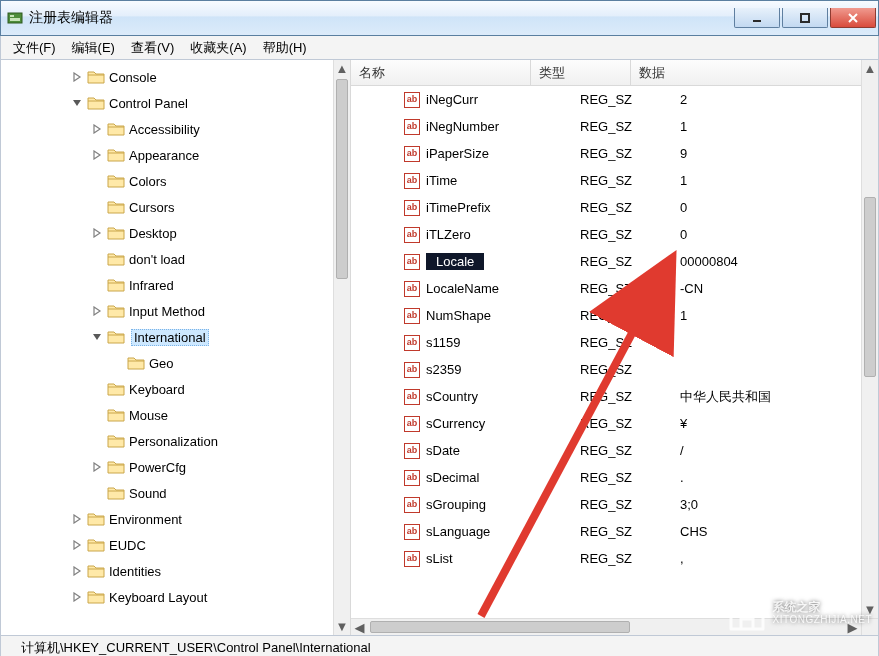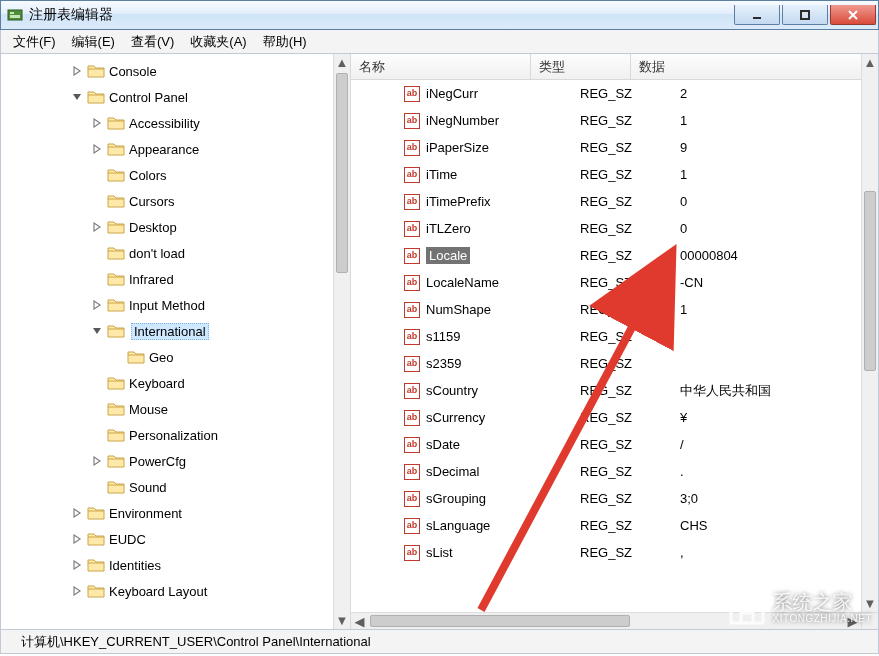--- a/index.html
+++ b/index.html
@@ -1,20 +1,20 @@
 <!DOCTYPE html>
 <html><head>
 <meta charset="utf-8">
 <style>
   * { box-sizing: border-box; font-family: "Microsoft YaHei", "Segoe UI", Tahoma, sans-serif; font-size: 13px; }
   body { margin: 0; padding: 0; width: 879px; height: 656px; background: #fff; overflow: hidden; }
 
   
   .titlebar {
-    height: 30px;
+    height: 36px;
     background: linear-gradient(to bottom, #f7fbff 0%, #e3eefb 45%, #cfe4f8 46%, #dcebfa 100%);
     border: 1px solid #5a7fa0;
     display: flex; align-items: center; padding: 0 2px 0 6px;
   }
   .titlebar .app-icon { width: 16px; height: 16px; margin-right: 6px; }
   .titlebar .title { flex: 1; color: #000; font-size: 14px; }
   .winbtns { display: flex; gap: 2px; margin-left: auto; }
   .winbtn {
     width: 46px; height: 20px; border: 1px solid #5f7fa0; border-top: none;
     background: linear-gradient(to bottom, #e7f1fb, #c3d9f1);
@@ -91,21 +91,21 @@
   }
   .row .val-icon {
     width: 16px; height: 16px; margin-right: 6px; flex-shrink:0;
     border: 1px solid #c0392b; background: #fff; display:flex; align-items:center; justify-content:center;
   }
   .row .val-icon span { color:#c0392b; font-size:9px; font-weight:bold; line-height:1; }
   .row .cname { width: 154px; }
   .row .ctype { width: 100px; }
   .row .cdata { flex: 1; }
   .row.selected .cname span {
-    background: #737373; color: #fff; padding: 1px 3px;
+    background: #0f172a; color: #fff; padding: 1px 10px;
   }
 
   
   .vscroll {
     position: absolute; right: 0; top: 0; bottom: 0; width: 17px;
     background: #f0f0f0; border-left: 1px solid #dedede;
     display:flex; flex-direction:column;
   }
   .vscroll .arrow {
     height: 17px; display:flex; align-items:center; justify-content:center; color:#606060;
@@ -144,21 +144,21 @@
   
   .watermark {
     position: absolute; right: 6px; bottom: 4px; z-index: 60; pointer-events:none;
     color: rgba(255,255,255,0.85); text-shadow: 0 0 4px rgba(0,0,0,0.6);
     display:flex; align-items:center; gap:6px;
   }
   .watermark .wm-icon {
     width:40px; height:36px; opacity:0.85;
   }
   .watermark .wm-text { display:flex; flex-direction:column; line-height:1.1; }
-  .watermark .wm-text .t1 { font-size:20px; font-weight:normal; }
+  .watermark .wm-text .t1 { font-size:12px; font-weight:bold; }
   .watermark .wm-text .t2 { font-size:10px; letter-spacing:0.5px; }
 
   
 </style>
 </head>
 <body>
 
 <div class="titlebar">
   <span class="app-icon">
     <svg viewBox="0 0 16 16">

